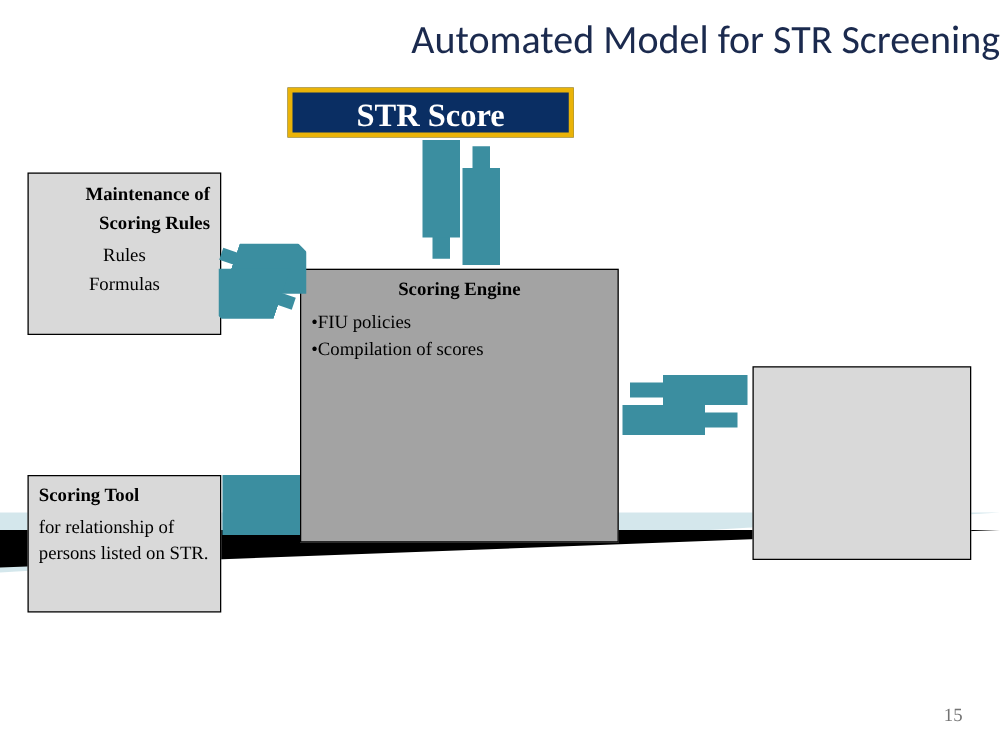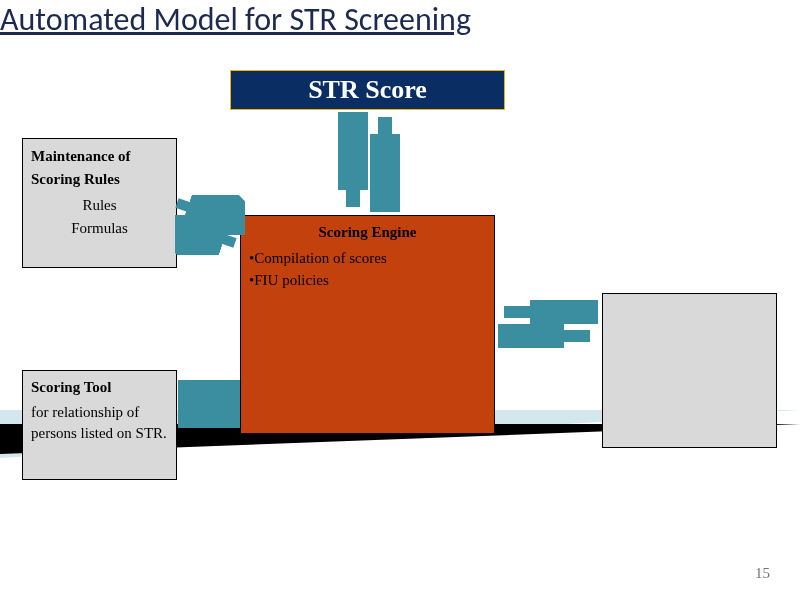--- a/index.html
+++ b/index.html
@@ -9,67 +9,66 @@
     background: #fff;
     font-family: Georgia, "Times New Roman", serif;
     position: relative;
     overflow: hidden;
   }
   .slide-title {
     font-family: "Calibri", "Segoe UI", Arial, sans-serif;
     font-size: 32px;
     font-weight: 400;
     color: #1b2a4e;
-    text-align: left;
-    padding-top: 0;
-    text-decoration: underline;
+    text-align: right;
+    padding-top: 12px;
   }
   .str-score {
     position: absolute;
     left: 230px;
     top: 70px;
-    width: 275px;
+    width: 229px;
     height: 40px;
     background: #0a2e63;
-    border: 1px solid #eab308;
+    border: 4px solid #eab308;
     color: #fff;
     font-weight: bold;
     font-size: 26px;
     text-align: center;
     line-height: 38px;
   }
   .box {
     position: absolute;
     background: #d9d9d9;
     border: 1px solid #000;
     padding: 6px 8px;
     font-size: 15px;
     color: #000;
   }
   .box-title {
     font-weight: bold;
-    text-align: left;
+    text-align: right;
     margin-bottom: 4px;
     font-size: 15px;
   }
   .maintenance {
     left: 22px; top: 138px; width: 155px; height: 130px;
     text-align: center;
     line-height: 1.5;
   }
   .engine {
     left: 240px; top: 215px; width: 255px; height: 219px;
-    background: #c2410c;
+    background: #a3a3a3;
     text-align: left;
     font-size: 15px;
     line-height: 1.45;
   }
   .engine .box-title { text-align: center; }
   .tool {
-    left: 22px; top: 370px; width: 155px; height: 110px;
+    left: 22px; top: 380px; width: 155px; height: 110px;
     text-align: left;
     line-height: 1.4;
   }
   .face {
     left: 602px; top: 293px; width: 175px; height: 155px;
     text-align: center;
     line-height: 1.4;
   }
   .arrow {
     position: absolute;
@@ -110,22 +109,22 @@
 <div class="str-score">STR Score</div>
 
 <div class="box maintenance">
   <div class="box-title">Maintenance of Scoring Rules</div>
   <div>Rules</div>
   <div>Formulas</div>
 </div>
 
 <div class="box engine">
   <div class="box-title">Scoring Engine</div>
+  <div>•<span>FIU policies</span></div>
   <div>•<span>Compilation of scores</span></div>
-  <div>•<span>FIU policies</span></div>
 </div>
 
 <div class="box tool">
   <div class="box-title" style="text-align:left">Scoring Tool</div>
   <div>for relationship of persons listed on STR.</div>
 </div>
 
 <div class="box face">
 </div>
 

